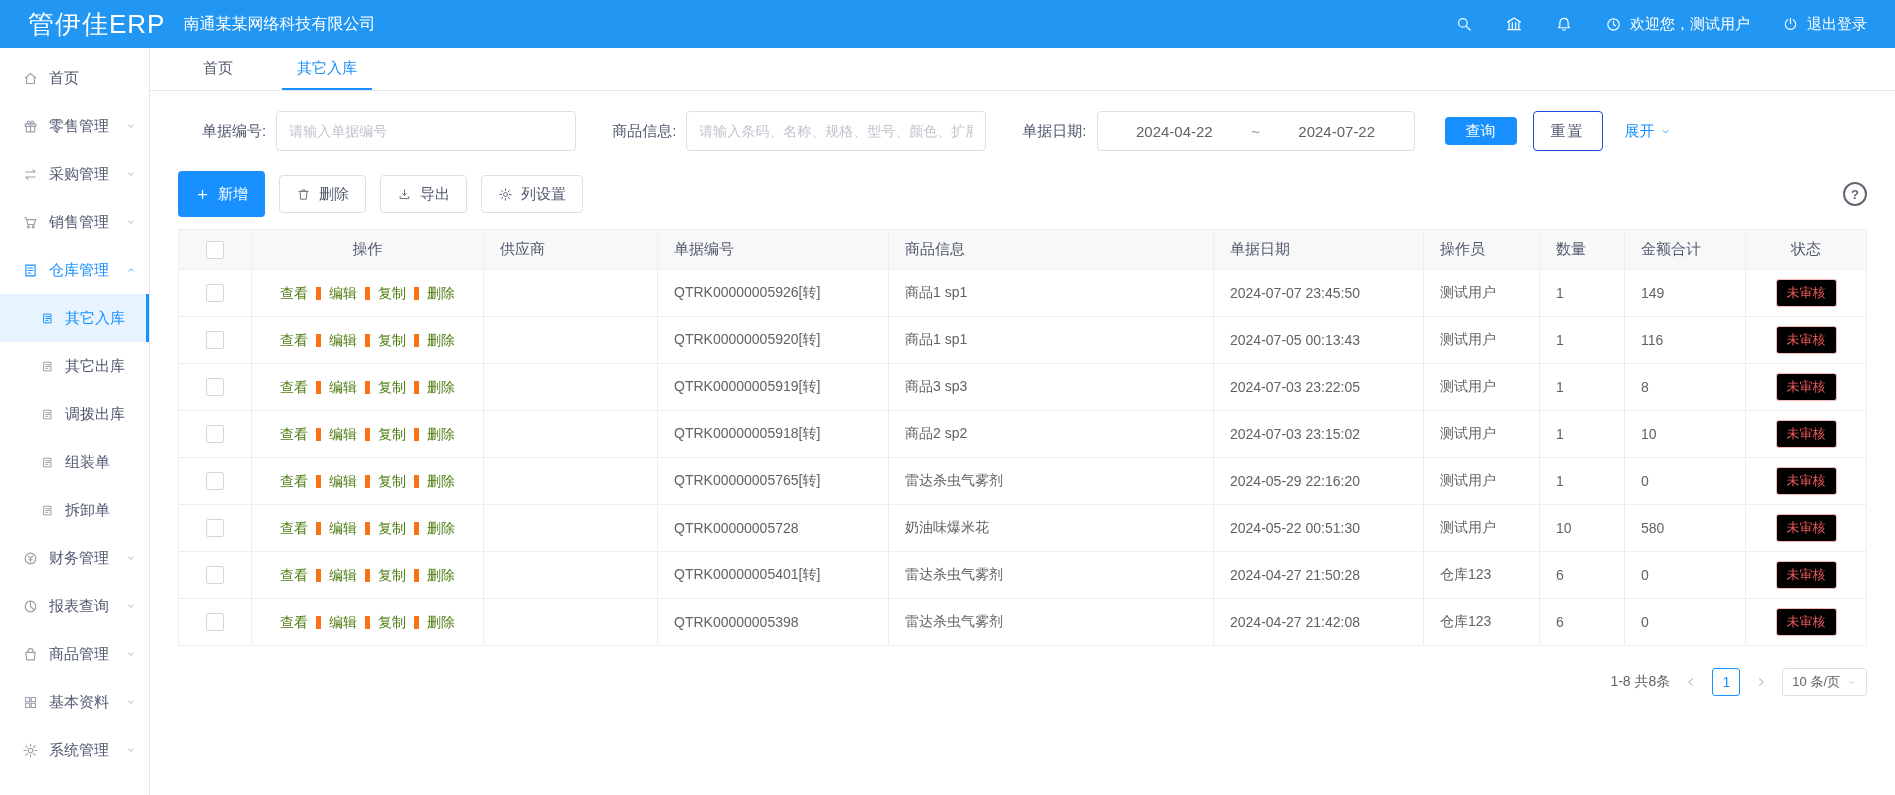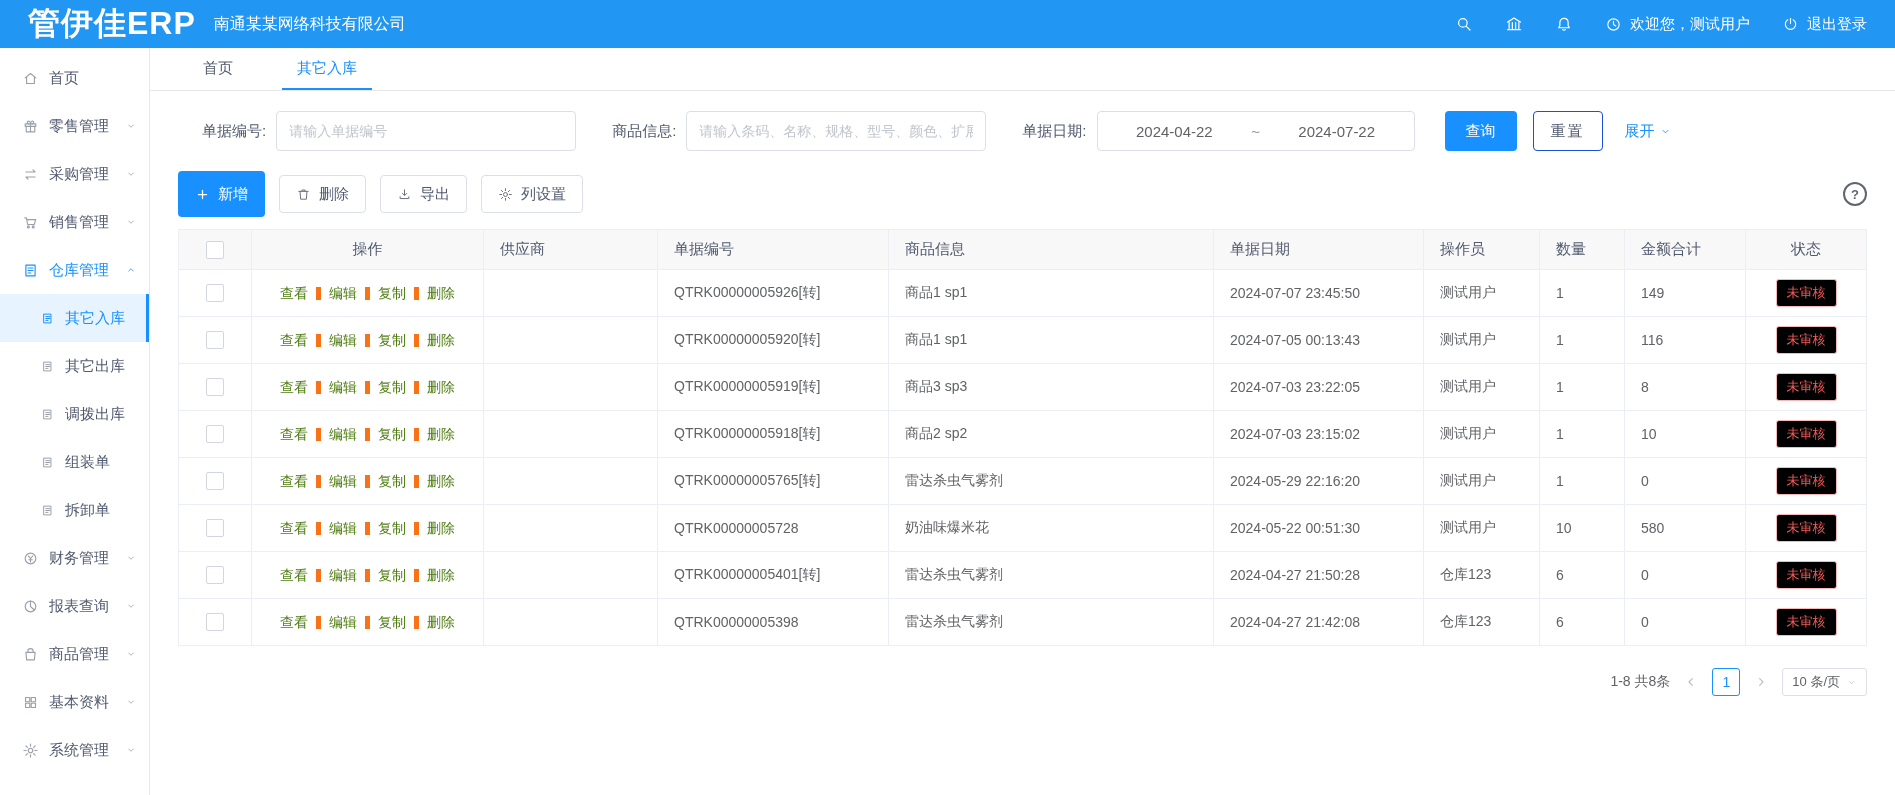--- a/index.html
+++ b/index.html
@@ -2,21 +2,21 @@
 <html><head>
 <meta charset="utf-8">
 <style>
   html,body{margin:0;padding:0;background:#fff;}
   body{width:1895px;height:795px;overflow:hidden;font-family:"Liberation Sans","DejaVu Sans",sans-serif;color:#515a6e;position:relative;}
   .ic{display:block;}
   .ic *{fill:none;stroke:currentColor;stroke-width:1.6;stroke-linecap:round;stroke-linejoin:round;}
 
   
   .app-header{height:48px;background:#2196f3;display:flex;align-items:center;color:#fff;}
-  .logo{flex:0 0 auto;padding:0 18px 0 28px;font-size:32px;font-weight:bold;letter-spacing:1px;white-space:nowrap;}
+  .logo{flex:0 0 auto;padding:0 18px 0 28px;font-size:26px;font-weight:normal;letter-spacing:1px;white-space:nowrap;}
   .company{font-size:16px;white-space:nowrap;}
   .header-right{margin-left:auto;display:flex;align-items:center;gap:32px;padding-right:28px;font-size:15px;}
   .hicon{cursor:pointer;}
   .hicon svg{width:18px;height:18px;}
   .hgroup{display:flex;align-items:center;gap:8px;cursor:pointer;white-space:nowrap;}
   .hgroup svg{width:17px;height:17px;}
 
   
   .layout{display:flex;height:747px;}
   aside{width:150px;flex:0 0 auto;border-right:1px solid #e8e8e8;box-sizing:border-box;padding-top:6px;background:#fff;}
@@ -44,21 +44,21 @@
   .content{padding:20px 28px 0 28px;}
 
   
   .filters{display:flex;align-items:center;margin-left:24px;}
   .flabel{font-size:15px;color:#515a6e;margin-right:10px;white-space:nowrap;}
   .finput{width:300px;height:40px;border:1px solid #dcdfe6;border-radius:4px;padding:0 12px;font-size:14px;color:#606266;box-sizing:border-box;outline:none;font-family:inherit;}
   .finput::placeholder{color:#c0c4cc;}
   .gap1{margin-left:36px;}
   .date-box{width:318px;height:40px;border:1px solid #dcdfe6;border-radius:4px;display:flex;align-items:center;justify-content:space-evenly;font-size:15px;color:#606266;cursor:pointer;box-sizing:border-box;}
   .date-sep{color:#909399;}
-  .btn-primary{height:40px;padding:0 21px;background:#1890ff;color:#fff;border:none;border-radius:4px;font-size:15px;margin-left:30px;cursor:pointer;font-family:inherit;}
+  .btn-primary{height:28px;padding:0 21px;background:#1890ff;color:#fff;border:none;border-radius:4px;font-size:15px;margin-left:30px;cursor:pointer;font-family:inherit;}
   .btn-plain{height:40px;padding:0 17px;background:#fff;border:1px solid #1d4ed8;border-radius:4px;font-size:15px;color:#515a6e;margin-left:16px;cursor:pointer;font-family:inherit;letter-spacing:2px;}
   .expand{color:#1890ff;font-size:15px;margin-left:22px;display:flex;align-items:center;gap:4px;cursor:pointer;}
   .expand svg{width:13px;height:13px;}
 
   
   .toolbar{display:flex;align-items:center;margin-top:20px;}
   .tb-add{height:46px;background:#1890ff;color:#fff;border:none;border-radius:4px;padding:0 17px;display:flex;align-items:center;gap:8px;font-size:15px;cursor:pointer;font-family:inherit;}
   .tb-add svg{width:15px;height:15px;}
   .tb-add .ic *{stroke-width:2;}
   .tb-btn{height:38px;border:1px solid #dcdfe6;border-radius:4px;background:#fff;color:#515a6e;padding:0 16px;display:flex;align-items:center;gap:8px;font-size:15px;margin-left:14px;cursor:pointer;font-family:inherit;}

